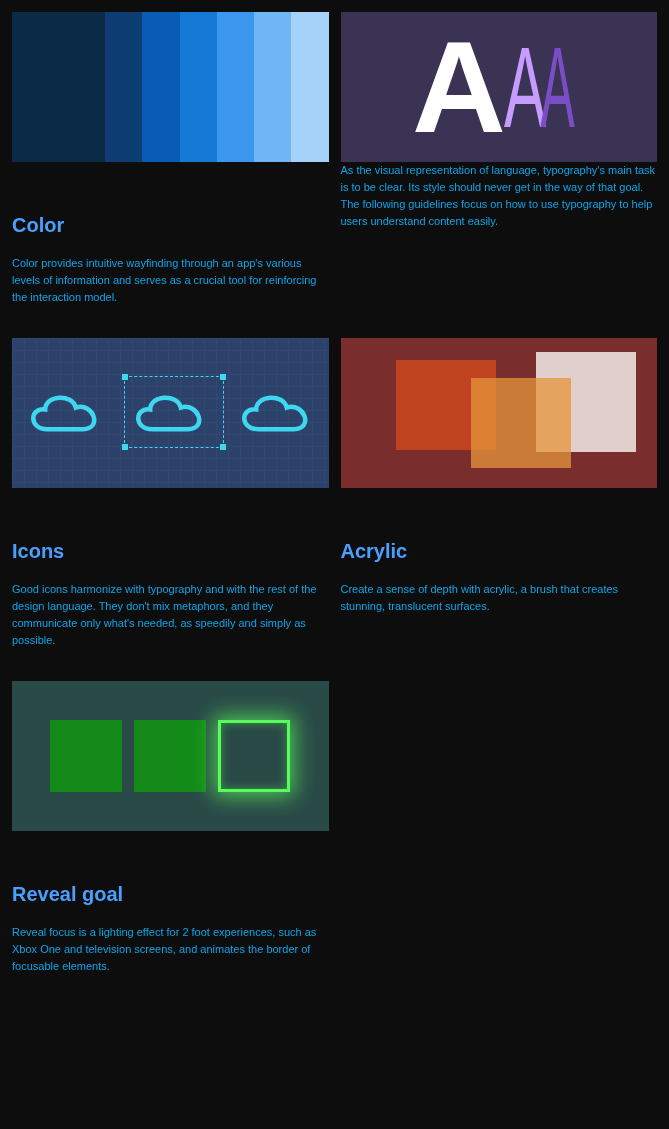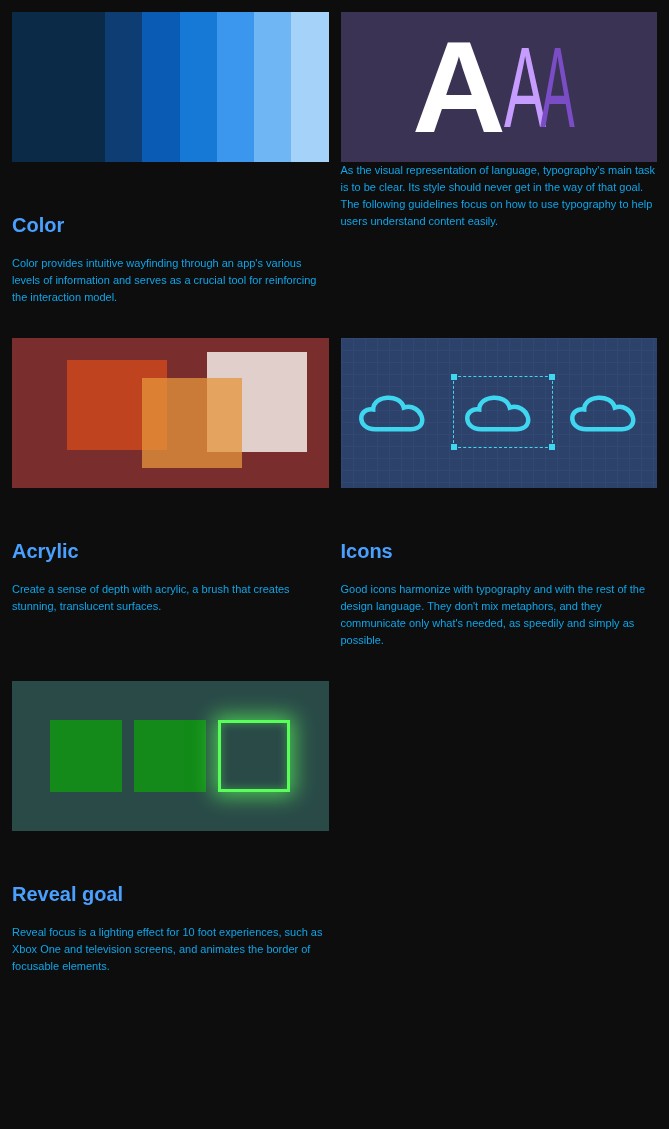--- a/index.html
+++ b/index.html
@@ -118,30 +118,20 @@
   <div class="card">
     <div class="thumb typo-thumb">
       <span class="typo-A1">A</span>
       <span class="typo-A2">A</span>
       <span class="typo-A3">A</span>
     </div>
     <p class="desc">As the visual representation of language, typography's main task is to be clear. Its style should never get in the way of that goal. The following guidelines focus on how to use typography to help users understand content easily.</p>
   </div>
 
   <div class="card">
-    <div class="thumb acrylic-thumb">
-      <div class="aq aq1"></div>
-      <div class="aq aq3"></div>
-      <div class="aq aq2"></div>
-    </div>
-    <a class="title">Acrylic</a>
-    <p class="desc">Create a sense of depth with acrylic, a brush that creates stunning, translucent surfaces.</p>
-  </div>
-
-  <div class="card">
     <div class="thumb icons-thumb">
       <div class="grid-bg"></div>
       <div class="cloud-row">
         <svg class="cloud-svg" viewBox="0 0 100 60">
             <path d="M30 48 C10 48 10 24 28 26 C28 10 58 8 62 24 C82 18 92 48 70 48 Z"></path>
           </svg>
         <svg class="cloud-svg" viewBox="0 0 100 60">
             <path d="M30 48 C10 48 10 24 28 26 C28 10 58 8 62 24 C82 18 92 48 70 48 Z"></path>
           </svg>
         <svg class="cloud-svg" viewBox="0 0 100 60">
@@ -150,24 +140,34 @@
       </div>
       <div class="sel-box">
         <span class="sel-h-bl"></span>
           <span class="sel-h-br"></span>
       </div>
     </div>
     <a class="title">Icons</a>
     <p class="desc">Good icons harmonize with typography and with the rest of the design language. They don't mix metaphors, and they communicate only what's needed, as speedily and simply as possible.</p>
   </div>
 
+  <div class="card">
+    <div class="thumb acrylic-thumb">
+      <div class="aq aq1"></div>
+      <div class="aq aq3"></div>
+      <div class="aq aq2"></div>
+    </div>
+    <a class="title">Acrylic</a>
+    <p class="desc">Create a sense of depth with acrylic, a brush that creates stunning, translucent surfaces.</p>
+  </div>
+
 
   <div class="card">
     <div class="thumb focus-thumb">
       <div class="foc-sq"></div>
       <div class="foc-sq"></div>
       <div class="foc-sq outlined"></div>
     </div>
     <a class="title">Reveal goal</a>
-    <p class="desc">Reveal focus is a lighting effect for 10 foot experiences, such as Xbox One and television screens, and animates the border of focusable elements.</p>
+    <p class="desc">Reveal focus is a lighting effect for 2 foot experiences, such as Xbox One and television screens, and animates the border of focusable elements.</p>
   </div>
 
 </div>
 
 </body></html>

